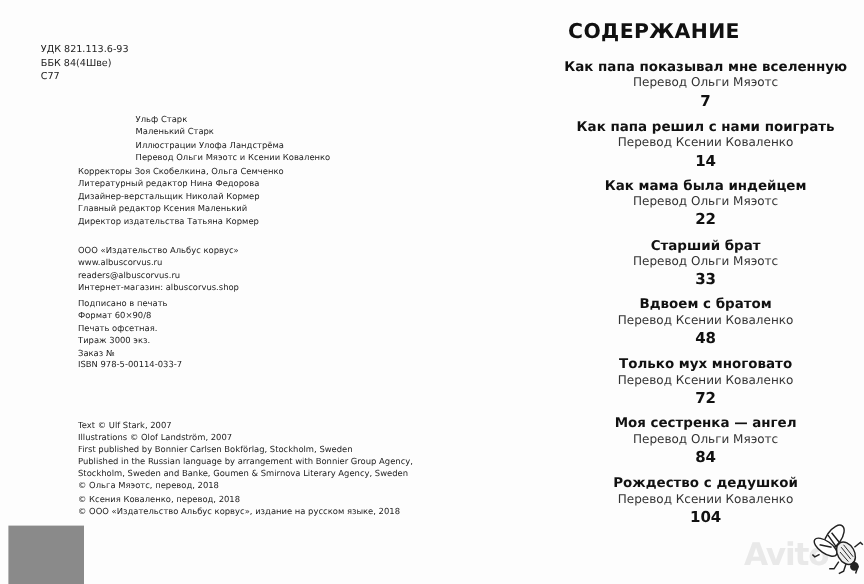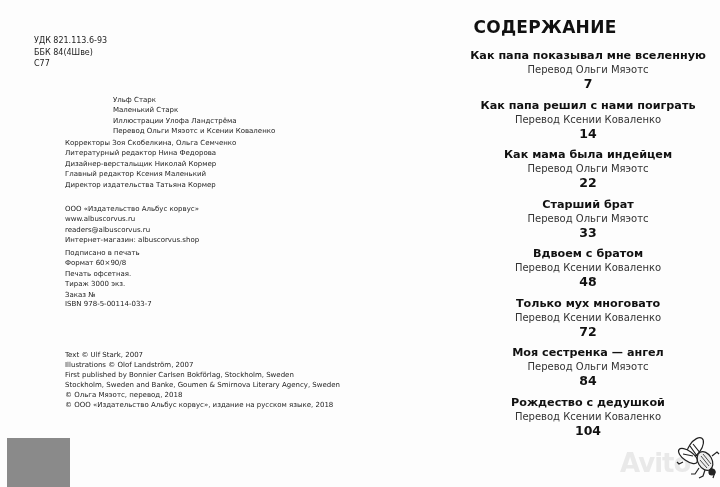--- a/index.html
+++ b/index.html
@@ -70,22 +70,24 @@
     <div>Тираж 3000 экз.</div>
     <div>Заказ №</div>
   </div>
 
   <div class="block-isbn small">ISBN 978-5-00114-033-7</div>
 
   <div class="block-copyright small">
     <div>Text © Ulf Stark, 2007</div>
     <div>Illustrations  © Olof Landström, 2007</div>
     <div>First published by Bonnier Carlsen Bokförlag, Stockholm, Sweden</div>
+    <div>Published in the Russian language by arrangement with Bonnier Group Agency,</div>
     <div>Stockholm, Sweden and Banke, Goumen &amp; Smirnova Literary Agency, Sweden</div>
     <div>© Ольга Мяэотс, перевод, 2018</div>
+    <div>© Ксения Коваленко, перевод, 2018</div>
     <div>© ООО «Издательство Альбус корвус», издание на русском языке, 2018</div>
   </div>
 
   <div class="gray-square"></div>
   <div class="gray-square-bottom"></div>
 </div>
 
 <div class="page-right">
   <div class="toc-title">СОДЕРЖАНИЕ</div>
   <div class="toc">

